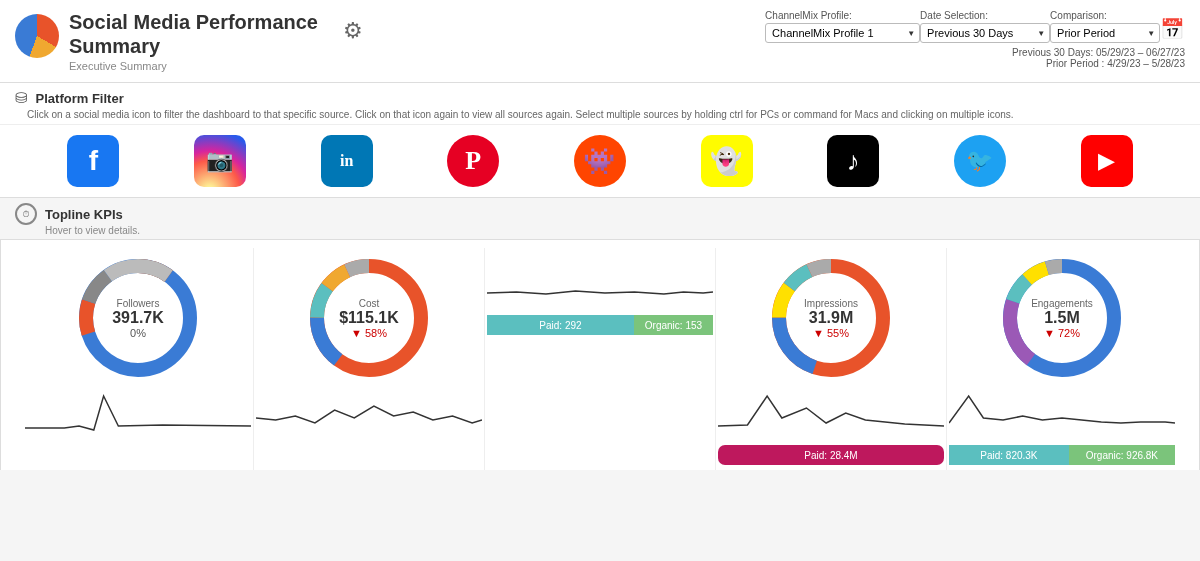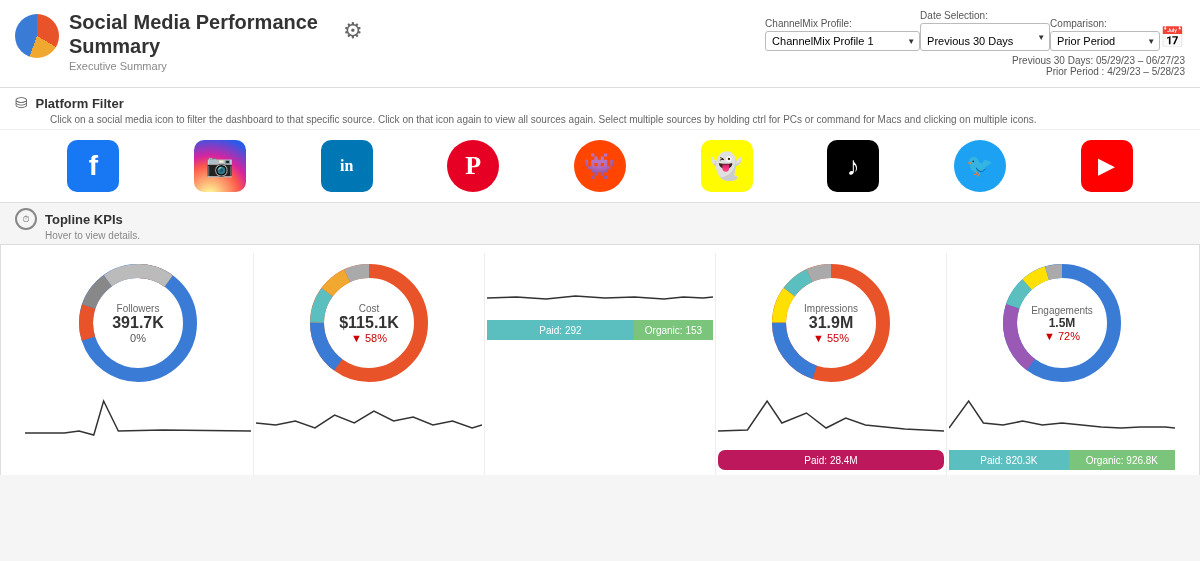--- a/index.html
+++ b/index.html
@@ -26,21 +26,21 @@
         <div style="position:relative; display:inline-block;">
           <select style="border:1px solid #bbb; border-radius:3px; padding:3px 22px 3px 6px; font-size:11px; min-width:155px; appearance:none; -webkit-appearance:none; cursor:pointer; background:#fff;">
             <option>ChannelMix Profile 1</option>
           </select>
           <span style="position:absolute; right:5px; top:50%; transform:translateY(-50%); font-size:8px; pointer-events:none;">▼</span>
         </div>
       </div>
       <div style="display:flex; flex-direction:column;">
         <label style="font-size:10px; color:#555; margin-bottom:2px;">Date Selection:</label>
         <div style="position:relative; display:inline-block;">
-          <select style="border:1px solid #bbb; border-radius:3px; padding:11px 22px 3px 6px; font-size:11px; min-width:130px; appearance:none; -webkit-appearance:none; cursor:pointer; background:#fff;">
+          <select style="border:1px solid #bbb; border-radius:3px; padding:3px 22px 3px 6px; font-size:11px; min-width:130px; appearance:none; -webkit-appearance:none; cursor:pointer; background:#fff;">
             <option>Previous 30 Days</option>
           </select>
           <span style="position:absolute; right:5px; top:50%; transform:translateY(-50%); font-size:8px; pointer-events:none;">▼</span>
         </div>
       </div>
       <div style="display:flex; flex-direction:column;">
         <label style="font-size:10px; color:#555; margin-bottom:2px;">Comparison:</label>
         <div style="position:relative; display:inline-block;">
           <select style="border:1px solid #bbb; border-radius:3px; padding:3px 22px 3px 6px; font-size:11px; min-width:110px; appearance:none; -webkit-appearance:none; cursor:pointer; background:#fff;">
             <option>Prior Period</option>
@@ -55,21 +55,21 @@
       <div style="font-size:10px; color:#555;">Prior Period : 4/29/23 – 5/28/23</div>
     </div>
   </div>
 </div>
 
 <div style="padding:6px 15px 4px; background:#fff; border-bottom:1px solid #eee;">
   <div style="display:flex; align-items:center; gap:8px;">
     <span style="font-size:15px; color:#555;">⛁</span>
     <span style="font-size:13px; font-weight:bold;">Platform Filter</span>
   </div>
-  <div style="font-size:10px; color:#666; margin-left:35px; margin-top:2px;">Click on a social media icon to filter the dashboard to that specific source. Click on that icon again to view all sources again. Select multiple sources by holding ctrl for PCs or command for Macs and clicking on multiple icons.</div>
+  <div style="font-size:10px; color:#666; margin-left:12px; margin-top:2px;">Click on a social media icon to filter the dashboard to that specific source. Click on that icon again to view all sources again. Select multiple sources by holding ctrl for PCs or command for Macs and clicking on multiple icons.</div>
 </div>
 
 <div style="display:flex; align-items:center; justify-content:space-around; padding:10px 30px; background:#fff; border-bottom:1px solid #ddd;">
 
   <div style="width:52px; height:52px; border-radius:10px; background:#1877f2; color:#fff; display:flex; align-items:center; justify-content:center; font-size:28px; font-weight:bold; cursor:pointer;">f</div>
 
   <div style="width:52px; height:52px; border-radius:10px; background:radial-gradient(circle at 30% 107%, #fdf497 0%, #fdf497 5%, #fd5949 45%, #d6249f 60%, #285AEB 90%); color:#fff; display:flex; align-items:center; justify-content:center; font-size:22px; cursor:pointer;">📷</div>
 
   <div style="width:52px; height:52px; border-radius:10px; background:#0077b5; color:#fff; display:flex; align-items:center; justify-content:center; font-size:16px; font-weight:bold; cursor:pointer; font-family:serif;">in</div>
 
@@ -176,21 +176,21 @@
       <svg width="130" height="130" viewBox="0 0 130 130">
         <circle cx="65" cy="65" r="52" fill="none" stroke="#3a7bd5" stroke-width="14" stroke-dasharray="196.4 0" stroke-dashoffset="0" transform="rotate(-90 65 65)"></circle>
         <circle cx="65" cy="65" r="52" fill="none" stroke="#9b59b6" stroke-width="14" stroke-dasharray="65.4 196.4" stroke-dashoffset="-196.4" transform="rotate(-90 65 65)"></circle>
         <circle cx="65" cy="65" r="52" fill="none" stroke="#5bbfbf" stroke-width="14" stroke-dasharray="26.2 261.8" stroke-dashoffset="-261.8" transform="rotate(-90 65 65)"></circle>
         <circle cx="65" cy="65" r="52" fill="none" stroke="#ffe000" stroke-width="14" stroke-dasharray="22.9 288" stroke-dashoffset="-288" transform="rotate(-90 65 65)"></circle>
         <circle cx="65" cy="65" r="52" fill="none" stroke="#aaa" stroke-width="14" stroke-dasharray="16.4 310.9" stroke-dashoffset="-310.9" transform="rotate(-90 65 65)"></circle>
         <circle cx="65" cy="65" r="43" fill="#fff"></circle>
       </svg>
       <div style="position:absolute; top:50%; left:50%; transform:translate(-50%,-50%); text-align:center;">
         <span style="font-size:10px; color:#666; display:block;">Engagements</span>
-        <span style="font-size:12px; font-weight:bold; display:block;">1.5M</span>
+        <span style="font-size:16px; font-weight:bold; display:block;">1.5M</span>
         <span style="font-size:11px; color:#c00; display:block;">▼ 72%</span>
       </div>
     </div>
     <svg width="100%" height="55" viewBox="0 0 230 55" preserveAspectRatio="none" style="margin-top:5px;">
       <polyline points="0,35 20,8 35,30 55,32 75,28 95,32 115,30 135,32 155,34 175,35 195,34 220,34 230,35" fill="none" stroke="#333" stroke-width="1.5"></polyline>
     </svg>
     <div style="display:flex; width:100%; height:20px; font-size:10px; color:#fff; margin-top:2px;">
       <div style="background:#5bbfbf; flex:53; display:flex; align-items:center; justify-content:center;">Paid: 820.3K</div>
       <div style="background:#7bc47b; flex:47; display:flex; align-items:center; justify-content:center;">Organic: 926.8K</div>
     </div>

